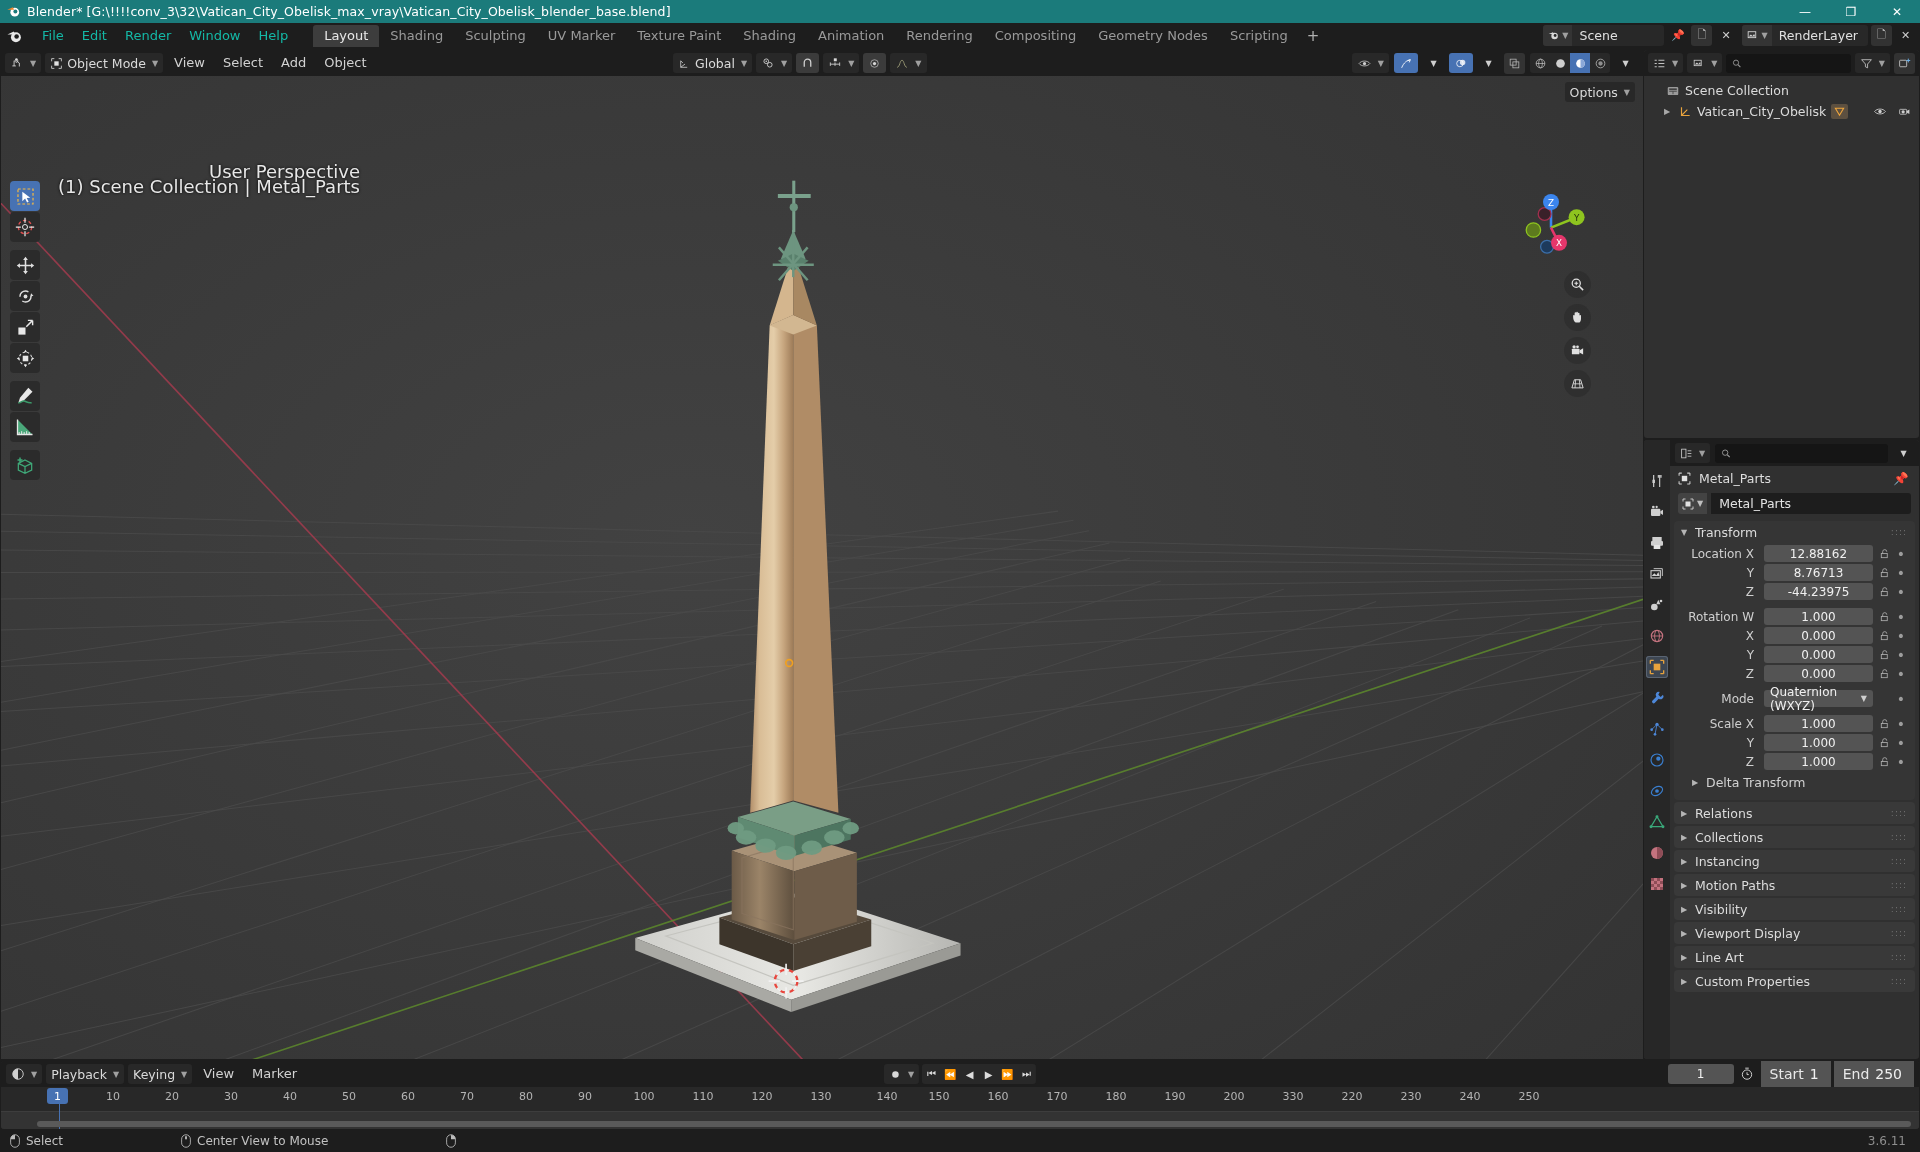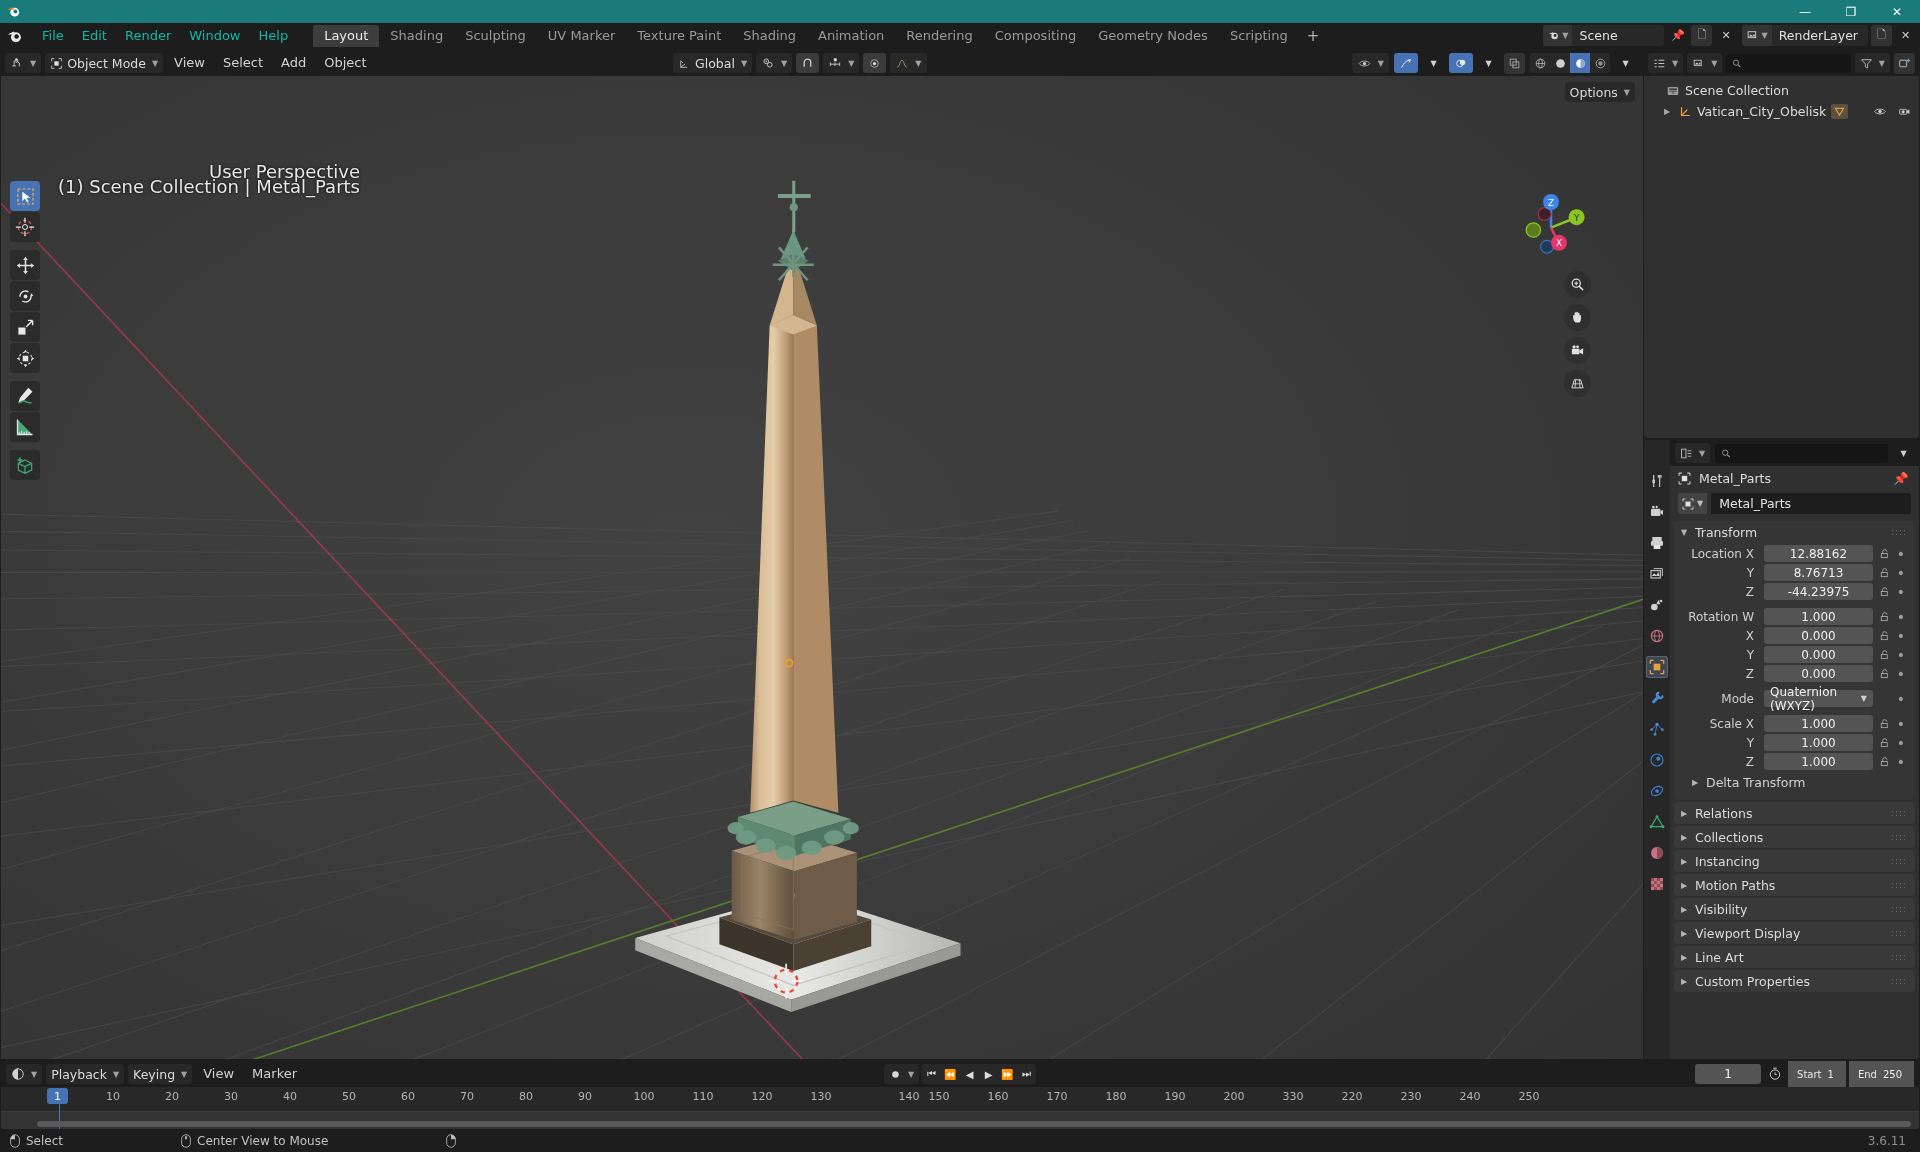--- a/index.html
+++ b/index.html
@@ -128,21 +128,21 @@
   .subhd { display: flex; align-items: center; gap: 6px; height: 20px; font-size: 12.5px; color: #d2d2d2; padding-left: 10px; }
 
   
   .timeline { flex: 0 0 68px; background: #282828; display: flex; flex-direction: column; margin: 1px; border-radius: 3px; overflow: hidden;}
   .tlhdr { height: 26px; background: #1d1d1d; display: flex; align-items: center; gap: 4px; padding: 0 5px; flex: 0 0 26px; position: relative;}
   .tlcenter { position: absolute; left: 50%; transform: translateX(-50%); display: flex; align-items: center; gap: 3px;}
   .tlright { position: absolute; right: 5px; display: flex; align-items: center; gap: 3px;}
   .playbtns { display: flex; background: #282828; border-radius: 3px; overflow: hidden; }
   .playbtns > div { width: 19px; height: 20px; display: flex; align-items: center; justify-content: center; color: #dcdcdc; font-size: 10px;}
   .numfield { height: 20px; background: #545454; border-radius: 3px; display: flex; align-items: center; justify-content: center; font-size: 12px; color: #f0f0f0; min-width: 66px;}
-  .serange { height: 36px; background: #545454; border-radius: 3px; display: flex; align-items: center; font-size: 10px; color: #f0f0f0;}
+  .serange { height: 36px; background: #545454; border-radius: 3px; display: flex; align-items: center; font-size: 14px; color: #f0f0f0;}
   .serange span.k { padding: 0 6px 0 9px; color: #e8e8e8;}
   .serange span.v { padding: 0 12px 0 0; }
   .tlruler { flex: 1 1 auto; position: relative; background: #282828; }
   .tick { position: absolute; top: 3px; font-size: 11px; color: #b4b4b4; transform: translateX(-50%); }
   .tlcur { position: absolute; top: 1px; height: 16px; background: #4772b3; border-radius: 3px; color: #fff; font-size: 11px; display: flex; align-items: center; justify-content: center; padding: 0 7px;}
   .tlline { position: absolute; top: 17px; bottom: 0; width: 1px; background: #4772b3; }
   .tlchan { position: absolute; left: 0; right: 0; bottom: 0; height: 18px; background: #333333; border-top: 1px solid #3d3d3d; }
   .scrollh { position: absolute; left: 36px; right: 8px; bottom: 2px; height: 6px; background: #5a5a5a; border-radius: 3px;}
 
   
@@ -154,20 +154,21 @@
 <body>
 
 <div class="app">
 
   <div class="titlebar">
     <svg class="blogo" viewBox="0 0 24 24">
       <circle cx="14" cy="13" r="7" fill="#fff"></circle>
         <circle cx="15" cy="12" r="3.2" fill="#1b7b7b"></circle>
       <path d="M2 9 L11 5 L13 9 Z" fill="#f0862b"></path>
     </svg>
+    <div class="ttext">Blender* [G:\!!!!conv_3\32\Vatican_City_Obelisk_max_vray\Vatican_City_Obelisk_blender_base.blend]</div>
     <div class="winbtns">
       <div class="winbtn">—</div>
       <div class="winbtn">❐</div>
       <div class="winbtn close">✕</div>
     </div>
   </div>
 
   <div class="topbar">
     <svg class="applogo" viewBox="0 0 24 24">
       <circle cx="14" cy="13" r="7" fill="#e8e8e8"></circle>
@@ -1079,21 +1080,21 @@
       <div class="tick" style="left:348px">50</div>
       <div class="tick" style="left:407px">60</div>
       <div class="tick" style="left:466px">70</div>
       <div class="tick" style="left:525px">80</div>
       <div class="tick" style="left:584px">90</div>
       <div class="tick" style="left:643px">100</div>
       <div class="tick" style="left:702px">110</div>
       <div class="tick" style="left:761px">120</div>
       <div class="tick" style="left:820px"></div>
       <div class="tick" style="left:820px">130</div>
-      <div class="tick" style="left:908px">140</div>
+      <div class="tick" style="left:886px">140</div>
       <div class="tick" style="left:938px">150</div>
       <div class="tick" style="left:997px">160</div>
       <div class="tick" style="left:1056px">170</div>
       <div class="tick" style="left:1115px">180</div>
       <div class="tick" style="left:1174px">190</div>
       <div class="tick" style="left:1233px">200</div>
       <div class="tick" style="left:1292px">330</div>
       <div class="tick" style="left:1351px">220</div>
       <div class="tick" style="left:1410px">230</div>
       <div class="tick" style="left:1469px">240</div>

